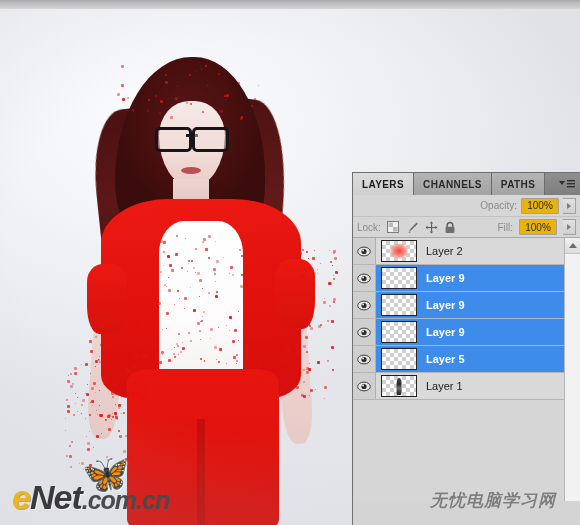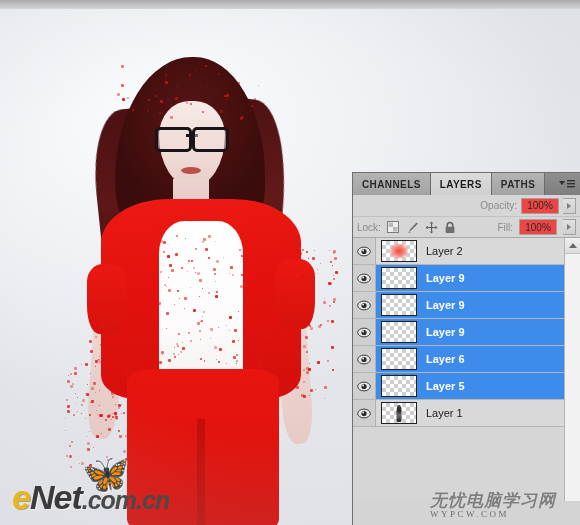--- a/index.html
+++ b/index.html
@@ -238,21 +238,21 @@
     width: 0; height: 0;
     border-left: 4px solid transparent;
     border-right: 4px solid transparent;
     border-top: 5px solid #8e8e8e;
   }
   .ps-lbl {
     font-size: 10px; color: #8b8b8b; margin-left: auto;
   }
   .ps-num {
     width: 38px; height: 16px; box-sizing: border-box;
-    background: #ef4444; border: 1px solid #a2a2a2; border-radius: 1px;
+    background: #eab308; border: 1px solid #a2a2a2; border-radius: 1px;
     font-size: 10px; color: #2b2b2b;
     display: flex; align-items: center; justify-content: center;
     cursor: text;
   }
   .ps-stepper {
     width: 13px; height: 16px; box-sizing: border-box;
     background: linear-gradient(180deg,#e2e2e2,#cfcfcf);
     border: 1px solid #a2a2a2; border-left: none; border-radius: 0 1px 1px 0;
     display: flex; align-items: center; justify-content: center;
     cursor: pointer;
@@ -948,22 +948,22 @@
       <div class="enet-butterfly">🦋</div>
       <div class="enet-text">
         <span class="enet-e">e</span><span class="enet-net">Net</span><span class="enet-dom">.com.cn</span>
       </div>
     </div>
   </div>
 
   <div class="ps-panel">
 
     <div class="ps-tabs">
+      <div class="ps-tab active">LAYERS</div>
       <div class="ps-tab">CHANNELS</div>
-      <div class="ps-tab active">LAYERS</div>
       <div class="ps-tab">PATHS</div>
       <div class="ps-tabs-filler"></div>
       <div class="ps-menu-btn">
         <svg width="16" height="11" viewBox="0 0 16 11">
           <polygon points="0,2 6,2 3,6" fill="#2e2e2e"></polygon>
           <rect x="8" y="1" width="8" height="1.4" fill="#2e2e2e"></rect>
           <rect x="8" y="4" width="8" height="1.4" fill="#2e2e2e"></rect>
           <rect x="8" y="7" width="8" height="1.4" fill="#2e2e2e"></rect>
         </svg>
       </div>
@@ -1070,31 +1070,20 @@
           </div>
           <div class="lyr selected">
             <div class="lyr-eye">
               <svg width="14" height="11" viewBox="0 0 14 11">
                 <ellipse cx="7" cy="5.5" rx="6.3" ry="4.4" fill="#e6e6e6" stroke="#3a3a3a" stroke-width="1"></ellipse>
                 <circle cx="7" cy="5.5" r="2.6" fill="#2b2b2b"></circle>
                 <circle cx="6.1" cy="4.5" r="0.9" fill="#f2f2f2"></circle>
               </svg>
             </div>
             <div class="lyr-thumb"></div>
-            <div class="lyr-name">Layer 6</div>
-          </div>
-          <div class="lyr selected">
-            <div class="lyr-eye">
-              <svg width="14" height="11" viewBox="0 0 14 11">
-                <ellipse cx="7" cy="5.5" rx="6.3" ry="4.4" fill="#e6e6e6" stroke="#3a3a3a" stroke-width="1"></ellipse>
-                <circle cx="7" cy="5.5" r="2.6" fill="#2b2b2b"></circle>
-                <circle cx="6.1" cy="4.5" r="0.9" fill="#f2f2f2"></circle>
-              </svg>
-            </div>
-            <div class="lyr-thumb"></div>
             <div class="lyr-name">Layer 5</div>
           </div>
           <div class="lyr">
             <div class="lyr-eye">
               <svg width="14" height="11" viewBox="0 0 14 11">
                 <ellipse cx="7" cy="5.5" rx="6.3" ry="4.4" fill="#e6e6e6" stroke="#3a3a3a" stroke-width="1"></ellipse>
                 <circle cx="7" cy="5.5" r="2.6" fill="#2b2b2b"></circle>
                 <circle cx="6.1" cy="4.5" r="0.9" fill="#f2f2f2"></circle>
               </svg>
             </div>
@@ -1108,16 +1097,15 @@
         <div class="ps-scroll-track"></div>
         <div class="ps-scroll-up">
             <span class="tri"></span>
           </div>
       </div>
     </div>
   </div>
 
   <div class="watermark">
     <div class="wm-cn">无忧电脑学习网</div>
-    <div class="wm-en">WYPCW.COM</div>
   </div>
 
 </div>
 
 </body></html>

